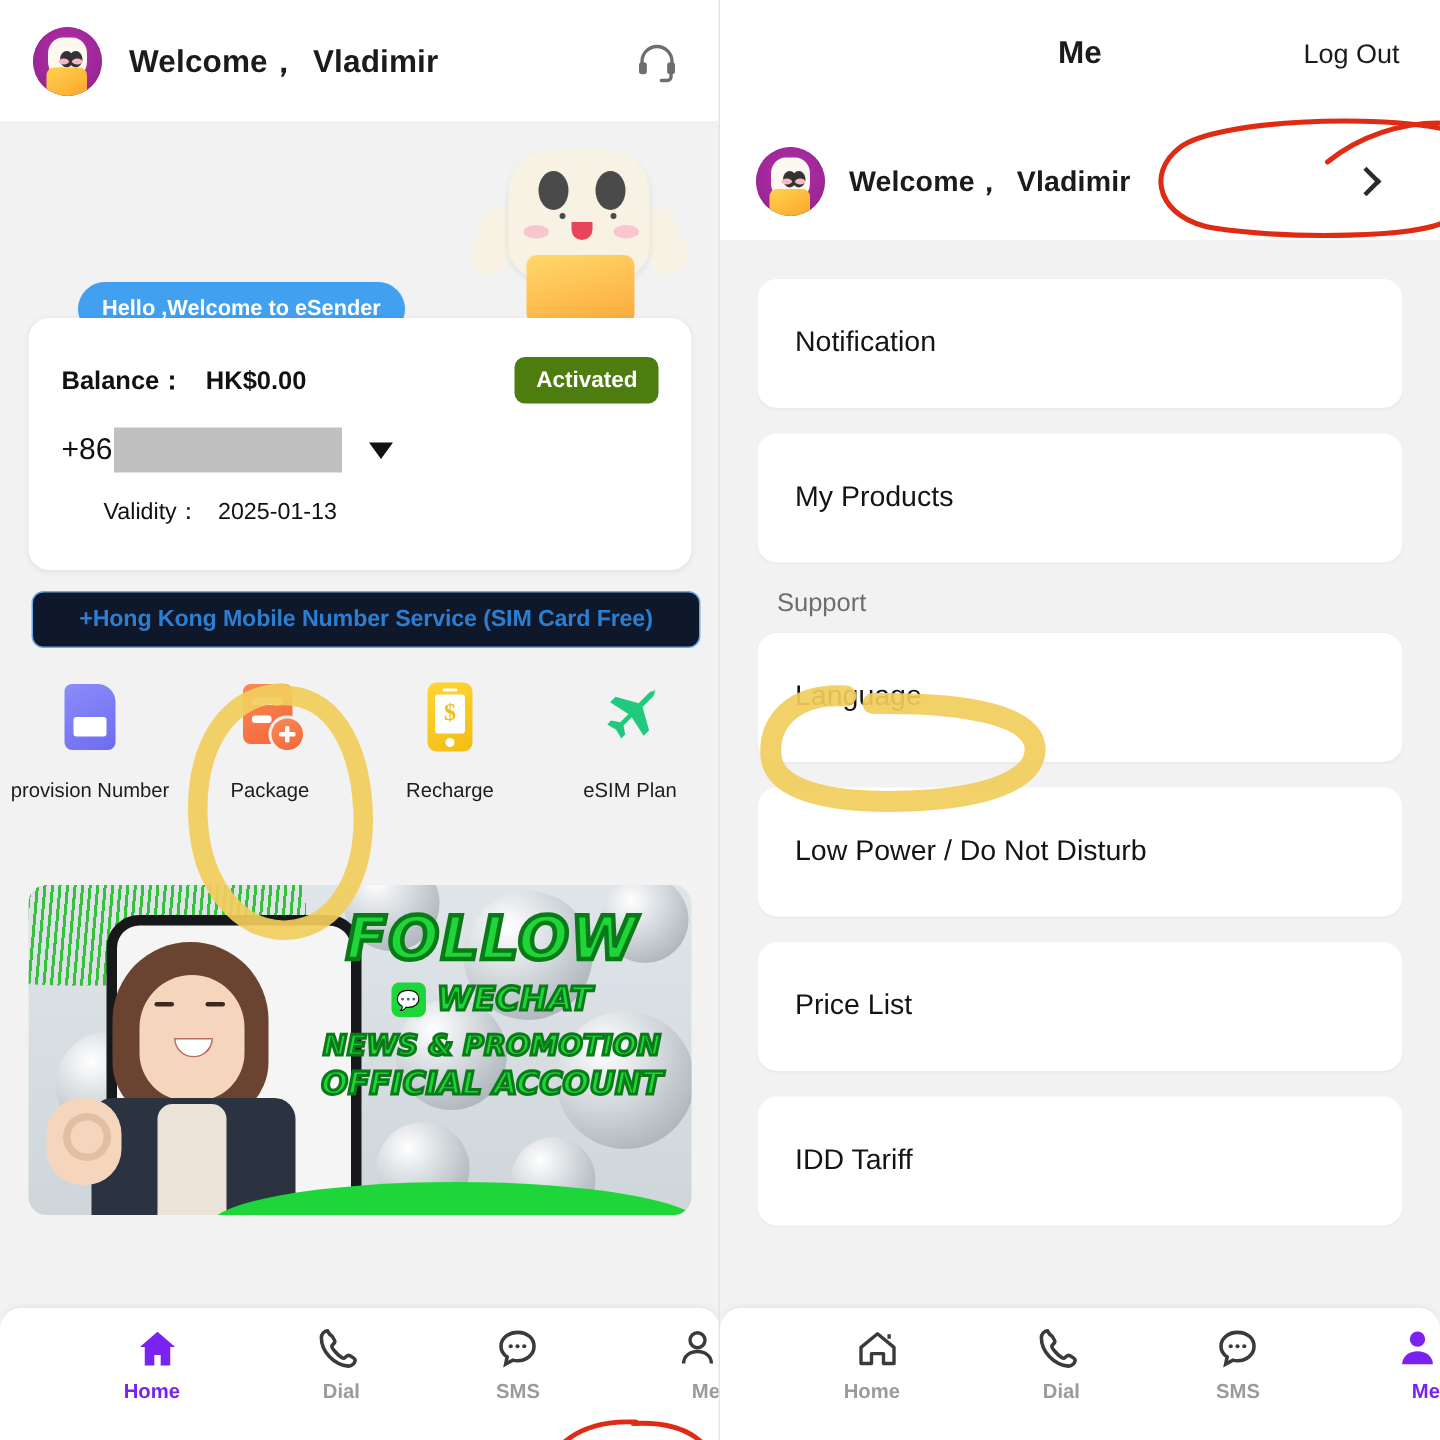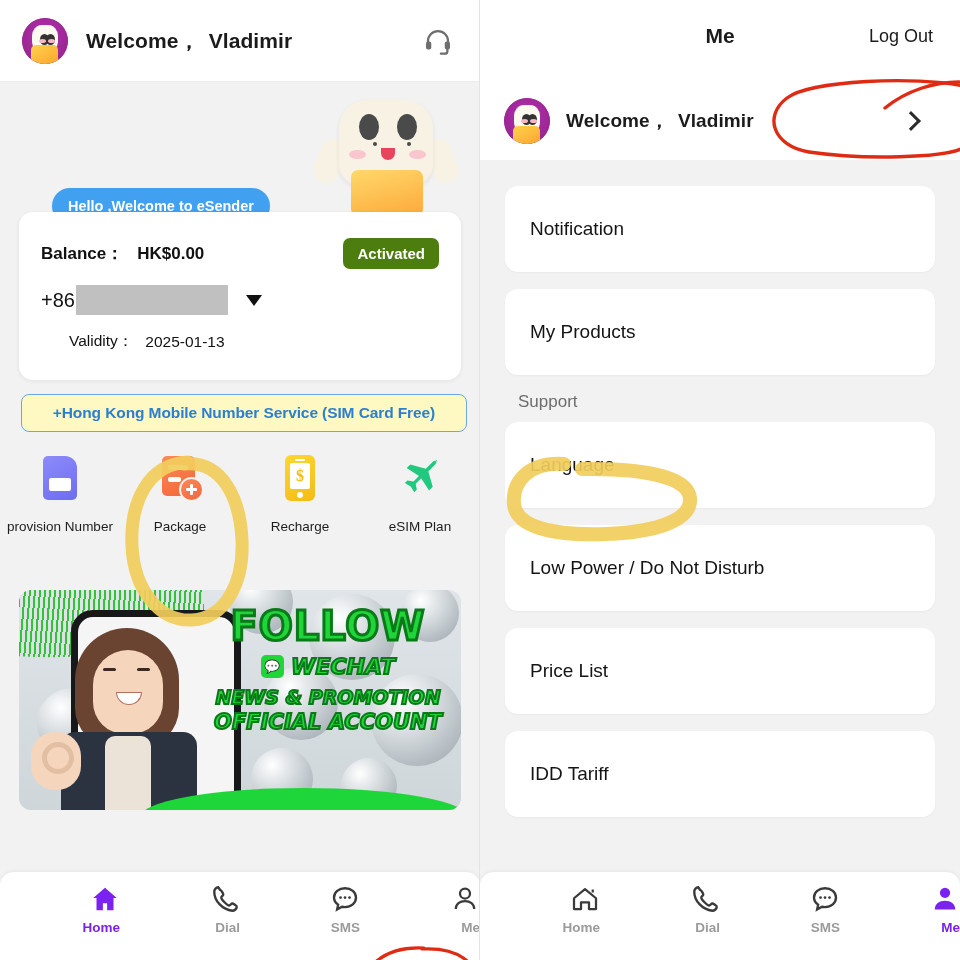--- a/index.html
+++ b/index.html
@@ -119,21 +119,21 @@
     margin-left: 18px; width: 0; height: 0;
     border-left: 8px solid transparent; border-right: 8px solid transparent;
     border-top: 11px solid #111;
   }
   .validity-row { display: flex; align-items: center; margin-top: 16px; margin-left: 28px; }
   .val-label { font-size: 15.5px; color: #111; }
   .val-value { font-size: 15.5px; color: #111; margin-left: 12px; }
 
   .hk-btn {
     position: absolute; left: 21px; top: 312px; width: 446px; height: 38px;
-    border: 1px solid #6aa9e8; border-radius: 8px; background: #fef9c3;
+    border: 1px solid #6aa9e8; border-radius: 8px; background: #0f172a;
     display: flex; align-items: center; justify-content: center;
     font-size: 15.5px; font-weight: 700; color: #2c7fd0; letter-spacing: -.1px;
   }
 
   .quick-icons { position: absolute; left: 0; top: 370px; width: 480px; display: flex; }
   .qi { flex: 1; display: flex; flex-direction: column; align-items: center; position: relative; }
   .qi-glyph { width: 50px; height: 56px; position: relative; }
   .qi-label { margin-top: 10px; font-size: 13.5px; color: #1d1d1d; text-align: center; line-height: 1.3; }
 
   .sim-icon {
@@ -226,21 +226,21 @@
   .pp-hand {
     position: absolute; left: 0px; top: 104px; width: 50px; height: 58px;
     background: #f5d6bd; border-radius: 24px;
   }
   .pp-hand::after {
     content: ""; position: absolute; left: 11px; top: 10px; width: 22px; height: 22px;
     border: 5px solid #e2bfa3; border-radius: 50%;
   }
   .promo-text { position: absolute; right: 8px; top: 16px; width: 250px; text-align: center; }
   .promo-follow {
-    font-size: 40px; font-weight: 900; color: #1fd63a;
+    font-size: 40px; font-weight: 900; font-style: italic; color: #1fd63a;
     -webkit-text-stroke: 3px #0a7a18; letter-spacing: 1px; line-height: 1;
     font-family: "DejaVu Sans", sans-serif;
   }
   .promo-line2 {
     margin-top: 8px; display: flex; align-items: center; justify-content: center; gap: 7px;
   }
   .wechat-badge {
     width: 23px; height: 23px; background: #1fd63a; border-radius: 5px;
     display: flex; align-items: center; justify-content: center; color: #fff; font-size: 13px;
   }

